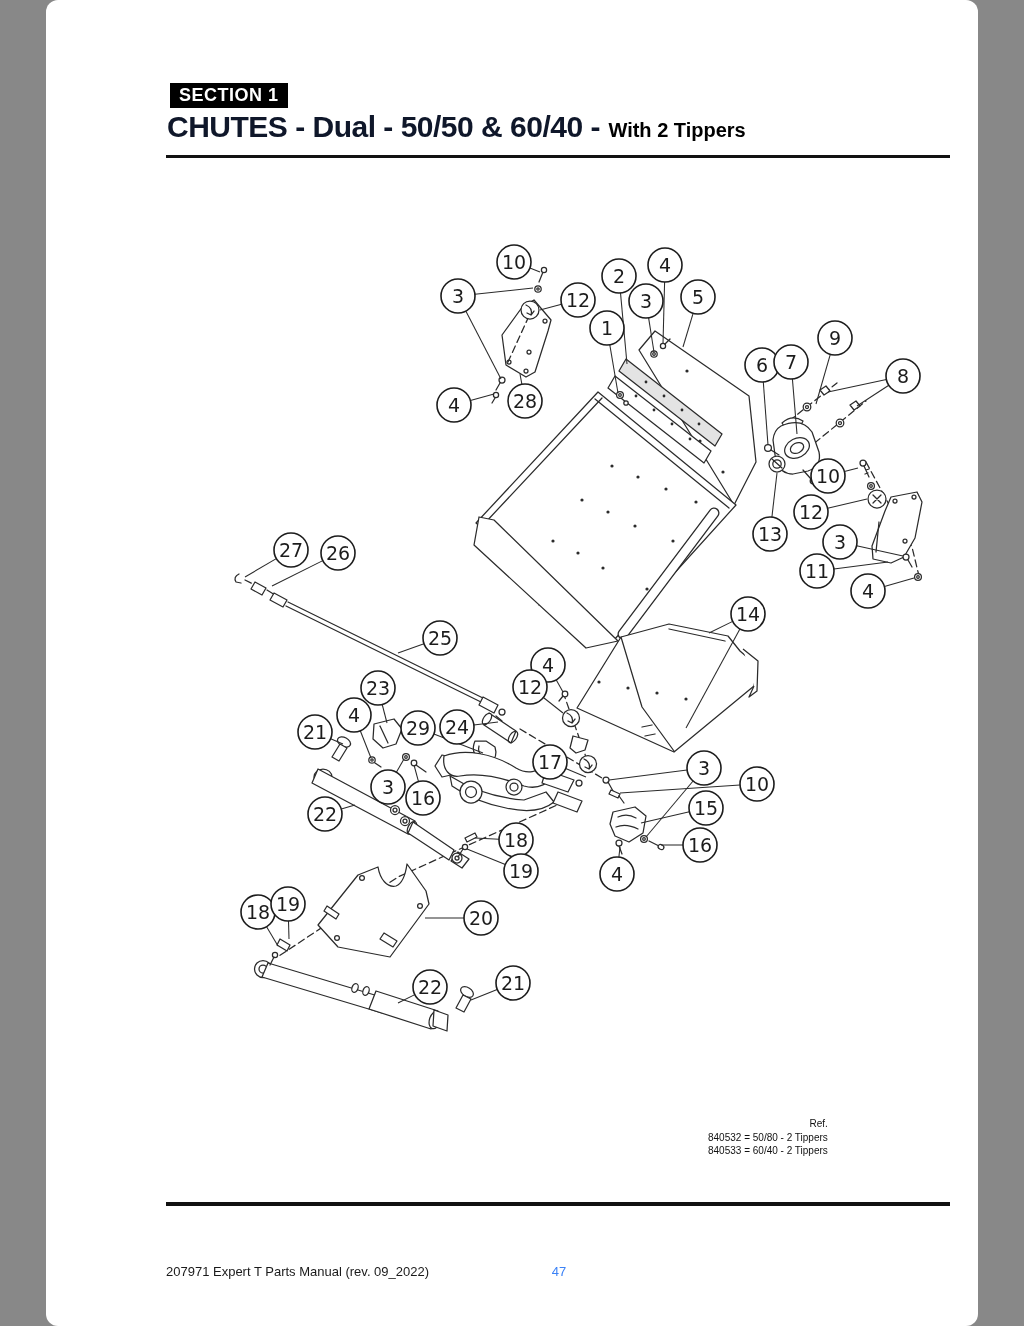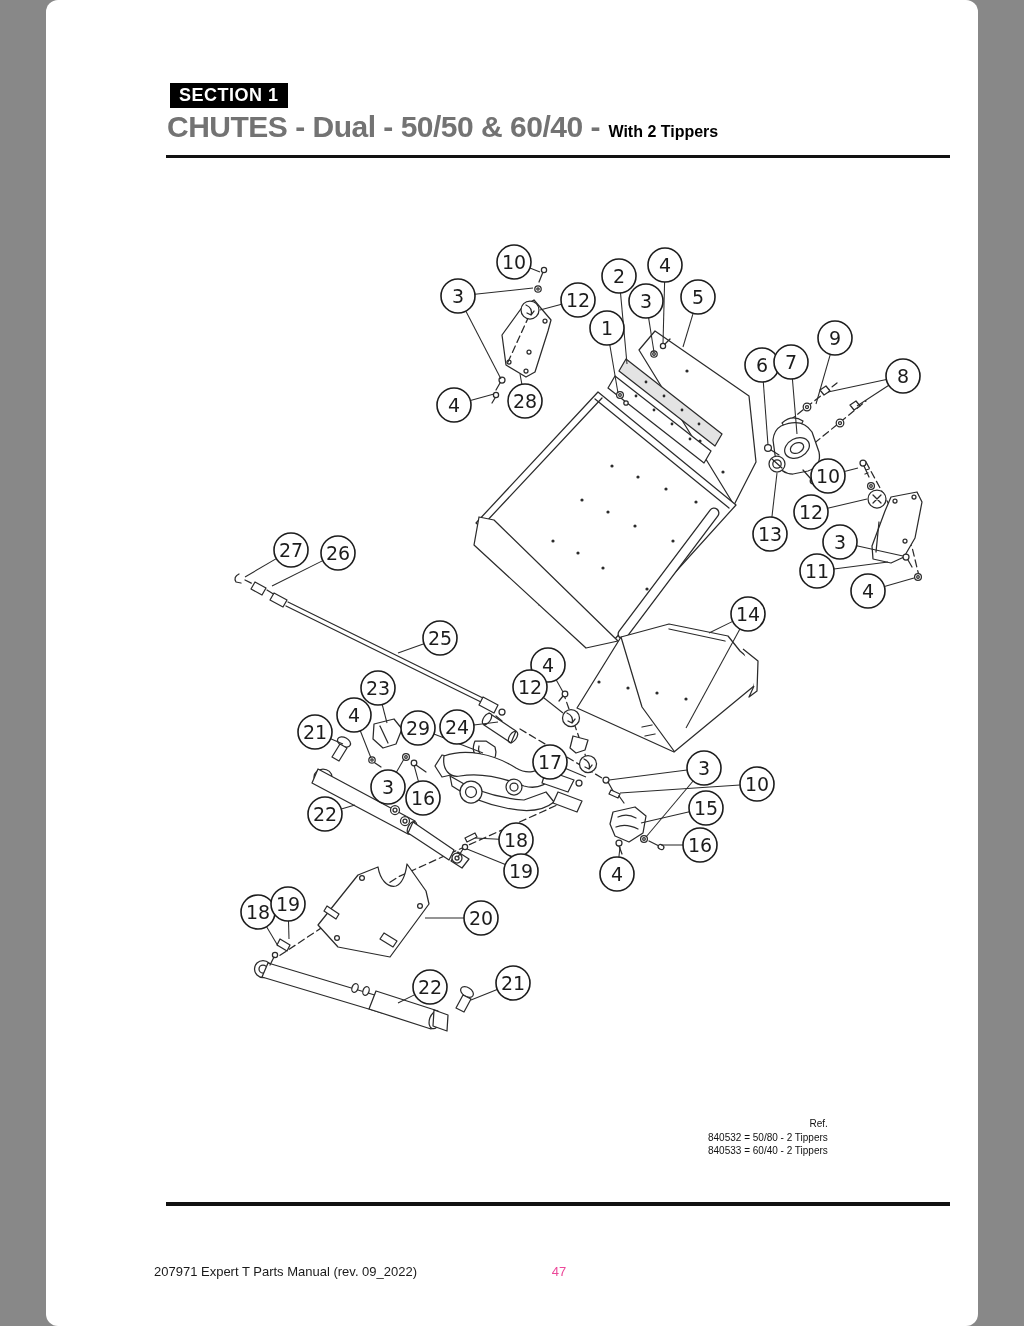--- a/index.html
+++ b/index.html
@@ -1,30 +1,30 @@
 <!DOCTYPE html>
 <html><head>
 <meta charset="utf-8">
 <style>
   html,body{margin:0;padding:0;background:#888;}
   .page{position:relative;width:932px;height:1326px;background:#fff;margin:0 auto;
         font-family:"Liberation Sans", sans-serif;overflow:hidden;border-radius:12px;}
   .section-badge{position:absolute;left:124px;top:83px;height:25px;line-height:25px;
         background:#000;color:#fff;font-size:18px;font-weight:bold;padding:0 9px;letter-spacing:.5px;}
   .title-line{position:absolute;left:121px;top:110px;white-space:nowrap;}
-  .title-main{font-size:30px;font-weight:bold;color:#737373;letter-spacing:-.5px;}
-  .title-sub{font-size:16px;font-weight:bold;color:#000;margin-left:4px;}
+  .title-main{font-size:30px;font-weight:bold;color:#0f172a;letter-spacing:-.5px;}
+  .title-sub{font-size:20px;font-weight:bold;color:#000;margin-left:4px;}
   .rule{position:absolute;left:120px;width:784px;background:#111;}
   .rule.top{top:155px;height:3px;}
   .rule.bottom{top:1202px;height:4px;}
   svg.diagram{position:absolute;left:0;top:0;}
   .ref-block{position:absolute;left:662px;top:1117px;font-size:10px;color:#111;line-height:1.35;}
   .ref-label{margin-left:6px;text-align:right;}
-  .footer-text{position:absolute;left:108px;top:1264px;font-size:13px;color:#1a1a1a;}
-  .page-num{position:absolute;left:493px;top:1264px;width:40px;text-align:center;font-size:13px;color:#ec4899;}
+  .footer-text{position:absolute;left:120px;top:1264px;font-size:13px;color:#1a1a1a;}
+  .page-num{position:absolute;left:493px;top:1264px;width:40px;text-align:center;font-size:13px;color:#3b82f6;}
   
   .ln{fill:none;stroke:#2b2b2b;stroke-width:1.25;stroke-linecap:round;stroke-linejoin:round;}
   .fw{fill:#fff;stroke:#2b2b2b;stroke-width:1.25;stroke-linejoin:round;}
   .gray{fill:#e3e3e3;stroke:#2b2b2b;stroke-width:1.25;stroke-linejoin:round;}
   .dash{stroke-dasharray:7 4;}
   .dot{fill:#2b2b2b;stroke:none;}
   .leader{stroke:#2b2b2b;stroke-width:1.05;}
   .callout-circle{fill:#fff;stroke:#1c1c1c;stroke-width:1.6;}
   .callout-text{font-family:"DejaVu Sans",sans-serif;font-size:19px;fill:#1c1c1c;text-anchor:middle;}
 </style>

